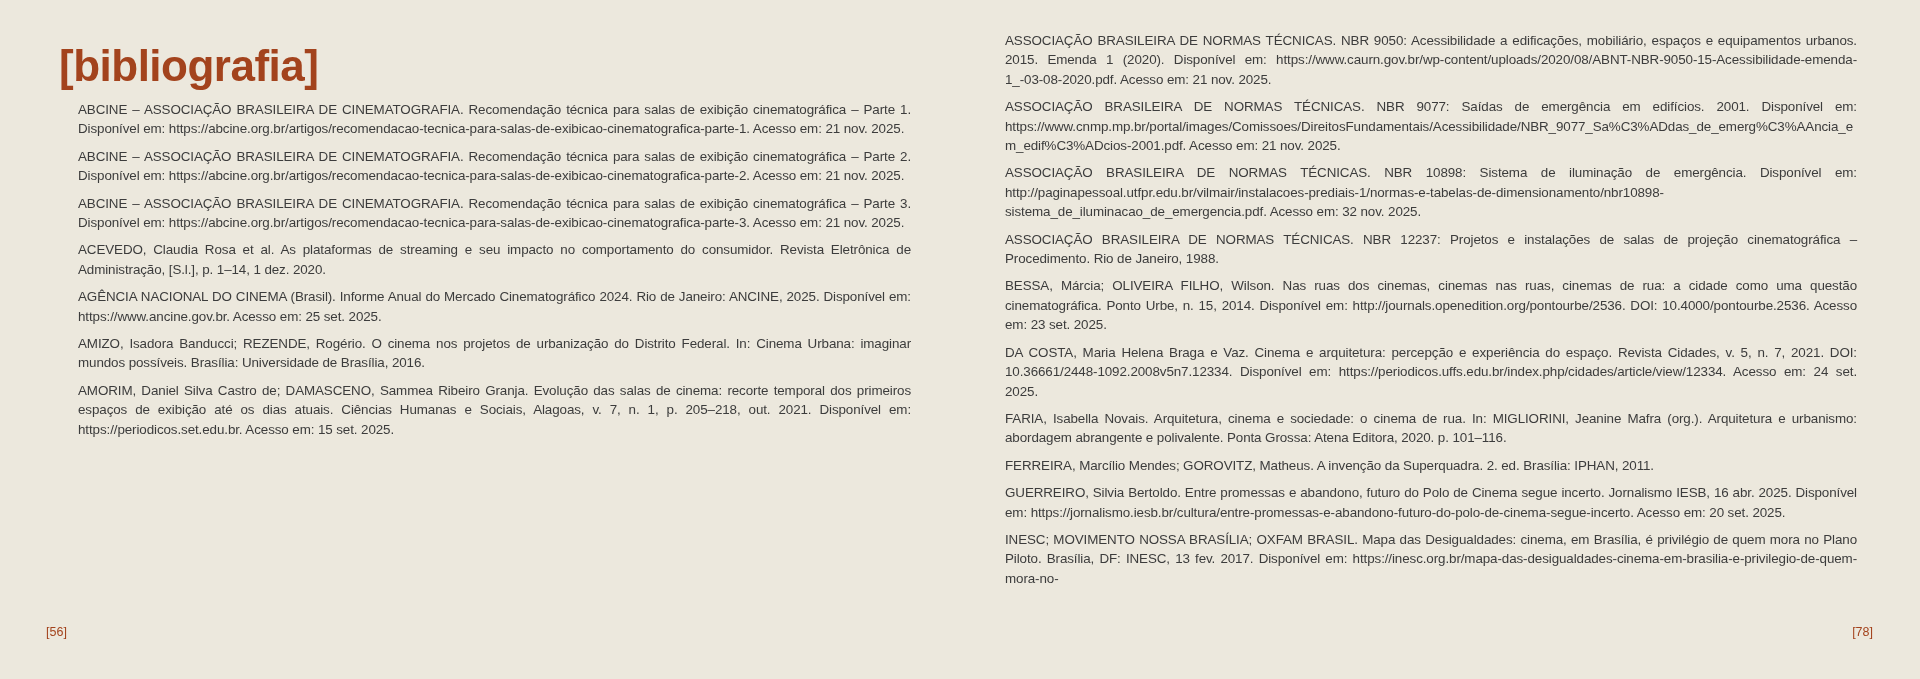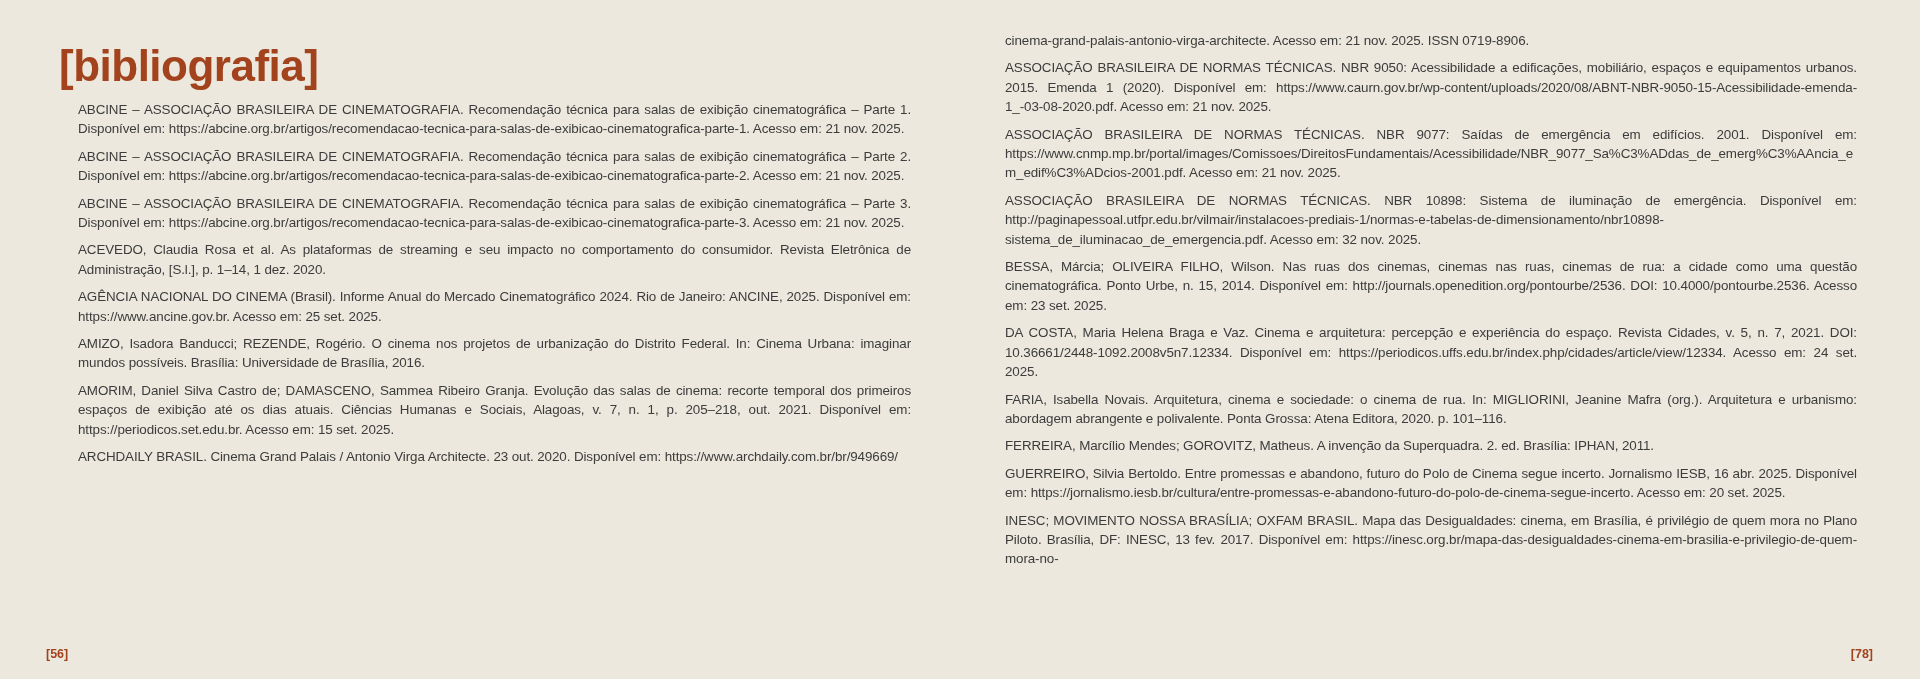--- a/index.html
+++ b/index.html
@@ -50,23 +50,23 @@
   .entry {
     font-size: 13.4px;
     line-height: 19.4px;
     letter-spacing: -0.1px;
     margin-bottom: 8px;
     overflow-wrap: anywhere;
     text-align: justify;
   }
   .page-number {
     position: absolute;
-    top: 648px;
+    top: 626px;
     font-size: 12.5px;
-    font-weight: 700;
+    font-weight: 400;
     color: var(--accent);
     line-height: 1;
   }
   .page-number.pn-left  { left: 46px; }
   .page-number.pn-right { right: 47px; }
 </style>
 </head>
 <body>
 
 <div class="spread">
@@ -74,28 +74,27 @@
   <h1 class="doc-title">[bibliografia]</h1>
 
   <div class="col col-left">
       <p class="entry">ABCINE – ASSOCIAÇÃO BRASILEIRA DE CINEMATOGRAFIA. Recomendação técnica para salas de exibição cinematográfica – Parte 1. Disponível em: https://abcine.org.br/artigos/recomendacao-tecnica-para-salas-de-exibicao-cinematografica-parte-1. Acesso em: 21 nov. 2025.</p>
       <p class="entry">ABCINE – ASSOCIAÇÃO BRASILEIRA DE CINEMATOGRAFIA. Recomendação técnica para salas de exibição cinematográfica – Parte 2. Disponível em: https://abcine.org.br/artigos/recomendacao-tecnica-para-salas-de-exibicao-cinematografica-parte-2. Acesso em: 21 nov. 2025.</p>
       <p class="entry">ABCINE – ASSOCIAÇÃO BRASILEIRA DE CINEMATOGRAFIA. Recomendação técnica para salas de exibição cinematográfica – Parte 3. Disponível em: https://abcine.org.br/artigos/recomendacao-tecnica-para-salas-de-exibicao-cinematografica-parte-3. Acesso em: 21 nov. 2025.</p>
       <p class="entry">ACEVEDO, Claudia Rosa et al. As plataformas de streaming e seu impacto no comportamento do consumidor. Revista Eletrônica de Administração, [S.l.], p. 1–14, 1 dez. 2020.</p>
       <p class="entry">AGÊNCIA NACIONAL DO CINEMA (Brasil). Informe Anual do Mercado Cinematográfico 2024. Rio de Janeiro: ANCINE, 2025. Disponível em: https://www.ancine.gov.br. Acesso em: 25 set. 2025.</p>
       <p class="entry">AMIZO, Isadora Banducci; REZENDE, Rogério. O cinema nos projetos de urbanização do Distrito Federal. In: Cinema Urbana: imaginar mundos possíveis. Brasília: Universidade de Brasília, 2016.</p>
       <p class="entry">AMORIM, Daniel Silva Castro de; DAMASCENO, Sammea Ribeiro Granja. Evolução das salas de cinema: recorte temporal dos primeiros espaços de exibição até os dias atuais. Ciências Humanas e Sociais, Alagoas, v. 7, n. 1, p. 205–218, out. 2021. Disponível em: https://periodicos.set.edu.br. Acesso em: 15 set. 2025.</p>
-      <p class="entry">ARCHDAILY BRASIL. Cinema Grand Palais / Antonio Virga Architecte. 23 out. 2020. Disponível em: https://www.archdaily.com.br/br/949669/</p>
     </div>
 
   <div class="col col-right">
-      <p class="entry">cinema-grand-palais-antonio-virga-architecte. Acesso em: 21 nov. 2025. ISSN 0719-8906.</p>
       <p class="entry">ASSOCIAÇÃO BRASILEIRA DE NORMAS TÉCNICAS. NBR 9050: Acessibilidade a edificações, mobiliário, espaços e equipamentos urbanos. 2015. Emenda 1 (2020). Disponível em: https://www.caurn.gov.br/wp-content/uploads/2020/08/ABNT-NBR-9050-15-Acessibilidade-emenda-1_-03-08-2020.pdf. Acesso em: 21 nov. 2025.</p>
       <p class="entry">ASSOCIAÇÃO BRASILEIRA DE NORMAS TÉCNICAS. NBR 9077: Saídas de emergência em edifícios. 2001. Disponível em: https://www.cnmp.mp.br/portal/images/Comissoes/DireitosFundamentais/Acessibilidade/NBR_9077_Sa%C3%ADdas_de_emerg%C3%AAncia_em_edif%C3%ADcios-2001.pdf. Acesso em: 21 nov. 2025.</p>
       <p class="entry">ASSOCIAÇÃO BRASILEIRA DE NORMAS TÉCNICAS. NBR 10898: Sistema de iluminação de emergência. Disponível em: http://paginapessoal.utfpr.edu.br/vilmair/instalacoes-prediais-1/normas-e-tabelas-de-dimensionamento/nbr10898-sistema_de_iluminacao_de_emergencia.pdf. Acesso em: 32 nov. 2025.</p>
+      <p class="entry">ASSOCIAÇÃO BRASILEIRA DE NORMAS TÉCNICAS. NBR 12237: Projetos e instalações de salas de projeção cinematográfica – Procedimento. Rio de Janeiro, 1988.</p>
       <p class="entry">BESSA, Márcia; OLIVEIRA FILHO, Wilson. Nas ruas dos cinemas, cinemas nas ruas, cinemas de rua: a cidade como uma questão cinematográfica. Ponto Urbe, n. 15, 2014. Disponível em: http://journals.openedition.org/pontourbe/2536. DOI: 10.4000/pontourbe.2536. Acesso em: 23 set. 2025.</p>
       <p class="entry">DA COSTA, Maria Helena Braga e Vaz. Cinema e arquitetura: percepção e experiência do espaço. Revista Cidades, v. 5, n. 7, 2021. DOI: 10.36661/2448-1092.2008v5n7.12334. Disponível em: https://periodicos.uffs.edu.br/index.php/cidades/article/view/12334. Acesso em: 24 set. 2025.</p>
       <p class="entry">FARIA, Isabella Novais. Arquitetura, cinema e sociedade: o cinema de rua. In: MIGLIORINI, Jeanine Mafra (org.). Arquitetura e urbanismo: abordagem abrangente e polivalente. Ponta Grossa: Atena Editora, 2020. p. 101–116.</p>
       <p class="entry">FERREIRA, Marcílio Mendes; GOROVITZ, Matheus. A invenção da Superquadra. 2. ed. Brasília: IPHAN, 2011.</p>
       <p class="entry">GUERREIRO, Silvia Bertoldo. Entre promessas e abandono, futuro do Polo de Cinema segue incerto. Jornalismo IESB, 16 abr. 2025. Disponível em: https://jornalismo.iesb.br/cultura/entre-promessas-e-abandono-futuro-do-polo-de-cinema-segue-incerto. Acesso em: 20 set. 2025.</p>
       <p class="entry">INESC; MOVIMENTO NOSSA BRASÍLIA; OXFAM BRASIL. Mapa das Desigualdades: cinema, em Brasília, é privilégio de quem mora no Plano Piloto. Brasília, DF: INESC, 13 fev. 2017. Disponível em: https://inesc.org.br/mapa-das-desigualdades-cinema-em-brasilia-e-privilegio-de-quem-mora-no-</p>
     </div>
 
   <div class="page-number pn-left">[56]</div>
 

